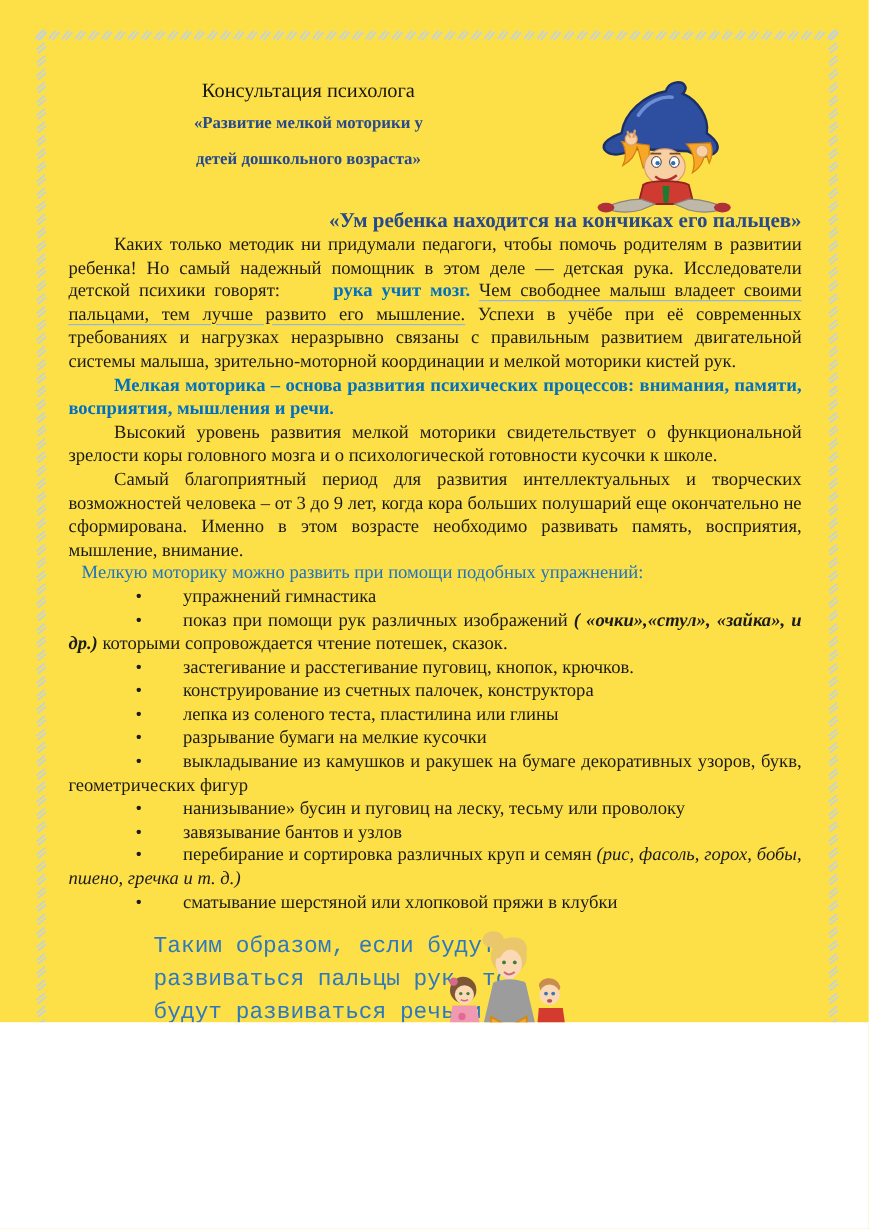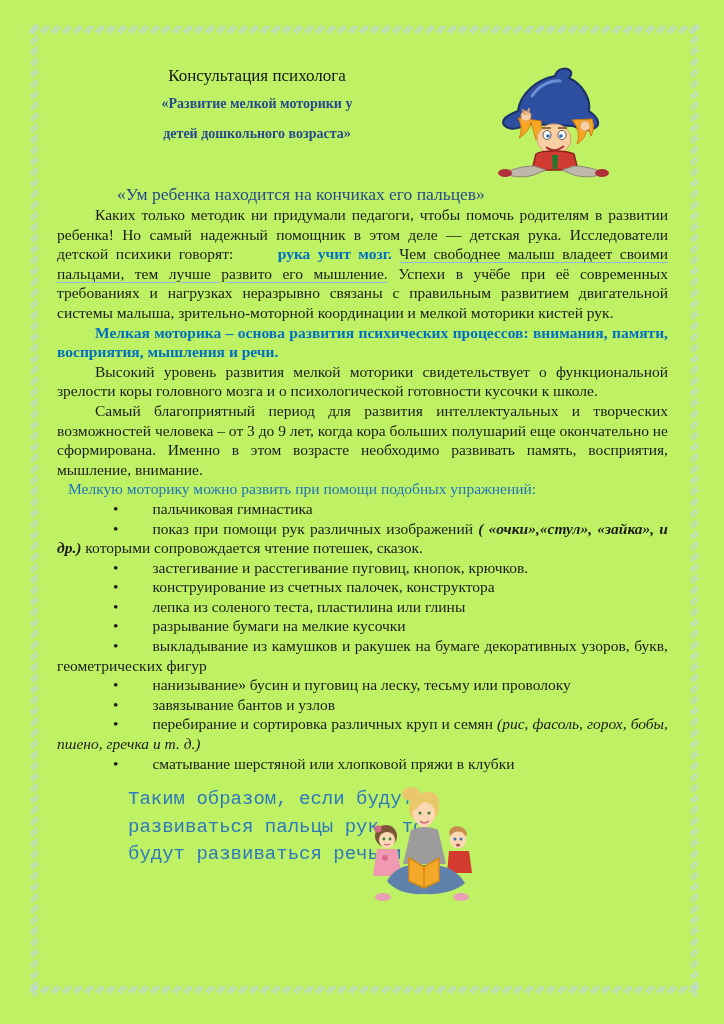--- a/index.html
+++ b/index.html
@@ -1,30 +1,30 @@
 <!DOCTYPE html>
 <html><head>
 <meta charset="utf-8">
 <style>
   html,body { margin:0; padding:0; background:#ffffff; }
   .page {
-    position:relative; width:724px; height:1024px; background:#bef264;
+    position:relative; width:724px; height:852px; background:#fde047;
     overflow:hidden; font-family:"Liberation Serif", serif; color:#1b1b1b;
   }
   .frame { position:absolute; left:29px; top:24px; }
   .content { position:absolute; left:57px; top:56px; width:611px; }
 
   
   .header { position:relative; height:100px; }
   .kicker { margin:10px 0 0; width:400px; text-align:center; font-size:17px; color:#141414; }
   .title  { margin:3px 0 0;  width:400px; text-align:center; font-size:14px; line-height:30px;
             font-weight:bold; color:#27498d; }
   .wizard { position:absolute; right:56px; top:0; }
 
-  .subtitle { margin:18px 0 0; font-size:17.5px; font-weight:normal; color:#27498d; text-indent:60px; }
+  .subtitle { margin:7px 0 0; font-size:17.5px; font-weight:bold; color:#27498d; text-indent:60px;text-align:right; }
 
   
   .body p { margin:0; font-size:15.5px; line-height:19.6px; text-align:justify; }
   .p-first { margin-top:13px; }
   .ind { text-indent:38px; }
   .blue-bold { color:#0070c0; font-weight:bold;margin-left:37px; }
   .ul-blue { text-decoration:underline; text-decoration-color:#8fb8e0; text-underline-offset:3px; }
   .intro { color:#1e73be; text-indent:11px; text-align:left; }
 
   .li { text-indent:56px; }
@@ -100,21 +100,21 @@
 
       <p class="ind blue-bold">Мелкая моторика – основа развития психических процессов: внимания, памяти, восприятия, мышления и речи.</p>
 
       <p class="ind">Высокий уровень развития мелкой моторики свидетельствует о функциональной зрелости коры головного мозга и о психологической готовности кусочки к школе.</p>
 
       <p class="ind">Самый благоприятный период для развития интеллектуальных и творческих возможностей человека – от 3 до 9 лет, когда кора больших полушарий еще окончательно не сформирована. Именно в этом возрасте необходимо развивать память, восприятия, мышление, внимание.</p>
 
       <p class="intro">Мелкую моторику можно развить при помощи  подобных упражнений:</p>
 
       <div>
-        <p class="li"><span class="bullet">•</span><span class="gap"></span><span>пальчиковая гимнастика</span></p>
+        <p class="li"><span class="bullet">•</span><span class="gap"></span><span>упражнений гимнастика</span></p>
         <p class="li"><span class="bullet">•</span><span class="gap"></span><span>показ при помощи рук различных изображений </span><span class="it-b">( «очки»,«стул», «зайка»,  и др.)</span><span> которыми сопровождается чтение потешек, сказок.</span></p>
         <p class="li"><span class="bullet">•</span><span class="gap"></span><span>застегивание и расстегивание пуговиц, кнопок, крючков.</span></p>
         <p class="li"><span class="bullet">•</span><span class="gap"></span><span>конструирование из счетных палочек, конструктора</span></p>
         <p class="li"><span class="bullet">•</span><span class="gap"></span><span>лепка из соленого теста, пластилина или глины</span></p>
         <p class="li"><span class="bullet">•</span><span class="gap"></span><span>разрывание бумаги на мелкие кусочки</span></p>
         <p class="li"><span class="bullet">•</span><span class="gap"></span><span>выкладывание из камушков и ракушек на бумаге декоративных узоров, букв, геометрических фигур</span></p>
         <p class="li"><span class="bullet">•</span><span class="gap"></span><span>нанизывание» бусин и пуговиц на леску, тесьму или проволоку</span></p>
         <p class="li"><span class="bullet">•</span><span class="gap"></span><span>завязывание бантов и узлов</span></p>
         <p class="li"><span class="bullet">•</span><span class="gap"></span><span>перебирание и сортировка различных круп и семян </span><span class="it">(рис, фасоль, горох, бобы, пшено, гречка и т. д.)</span></p>
         <p class="li"><span class="bullet">•</span><span class="gap"></span><span>сматывание шерстяной или хлопковой пряжи в клубки</span></p>

